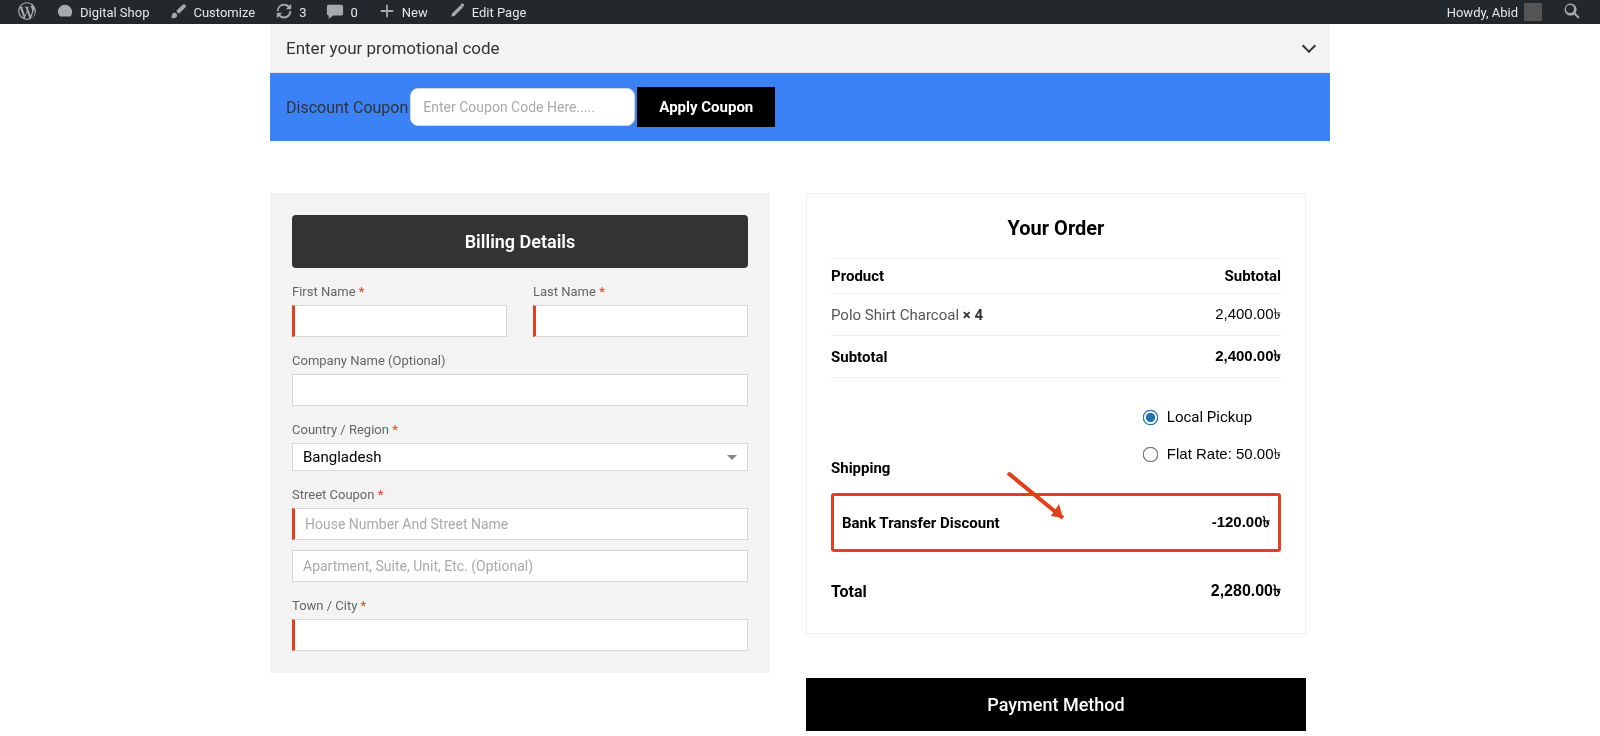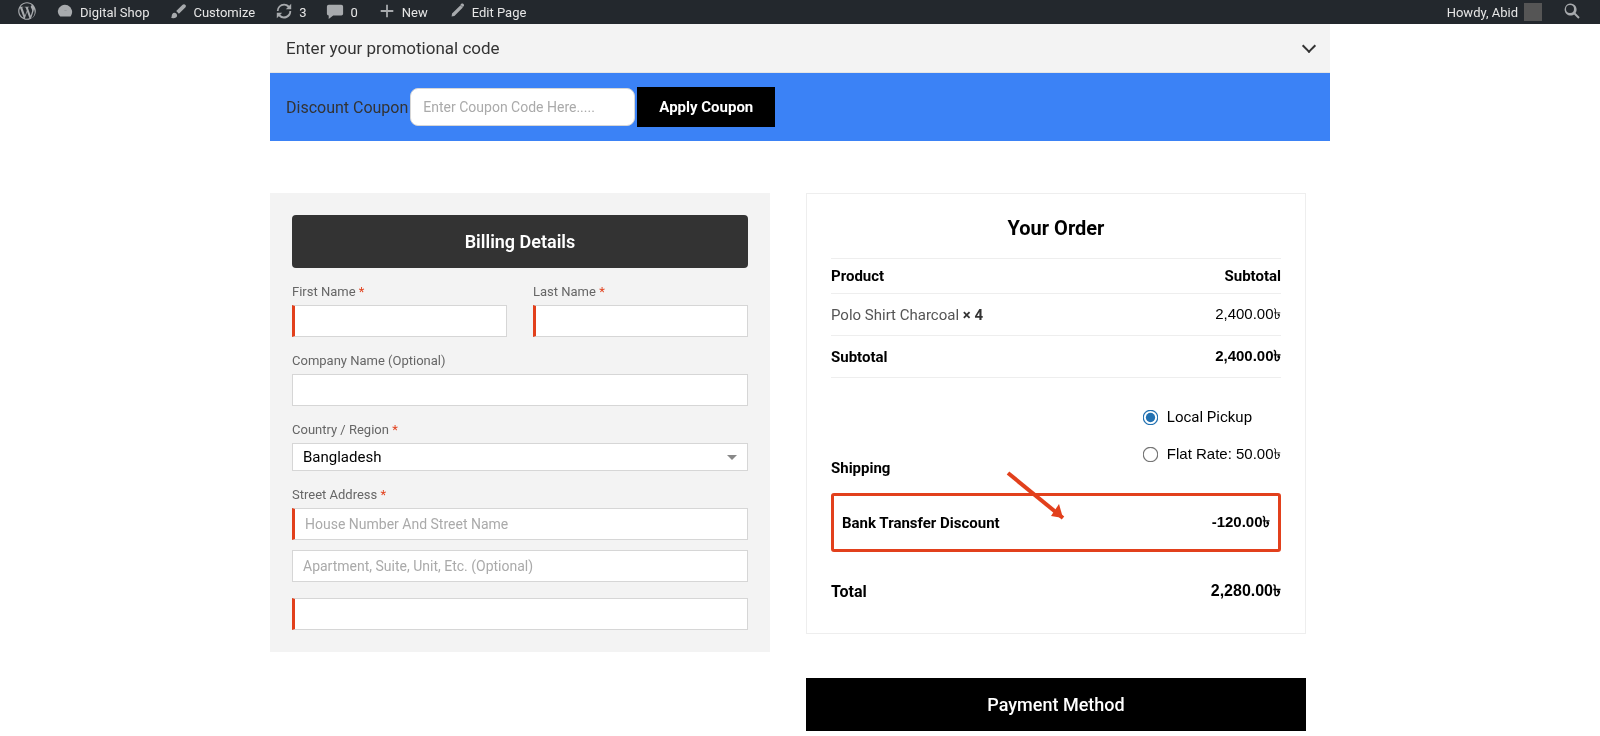--- a/index.html
+++ b/index.html
@@ -186,28 +186,29 @@
           <label class="field-label"><span>Country / Region</span> <span class="required-star">*</span></label>
           <div class="select-wrap">
             <div class="select">
               <span>Bangladesh</span>
               <span class="select-arrow"></span>
             </div>
           </div>
         </div>
 
         <div class="form-row">
-          <label class="field-label"><span>Street Address</span> <span class="required-star">*</span></label>
+          <label class="field-label"><span>Street Coupon</span> <span class="required-star">*</span></label>
           <input class="text-input req-left" type="text" placeholder="House Number And Street Name" style="">
         </div>
         <div class="form-row" style="margin-top:10px;">
           <input class="text-input" type="text" placeholder="Apartment, Suite, Unit, Etc. (Optional)" style="">
         </div>
 
         <div class="form-row">
+          <label class="field-label"><span>Town / City</span> <span class="required-star">*</span></label>
           <input class="text-input req-left" type="text" style="">
         </div>
       </div>
 
       <div class="right-col">
         <div class="order-card">
           <div class="order-title">Your Order</div>
 
           <div class="order-row headerrow">
             <span>Product</span>

